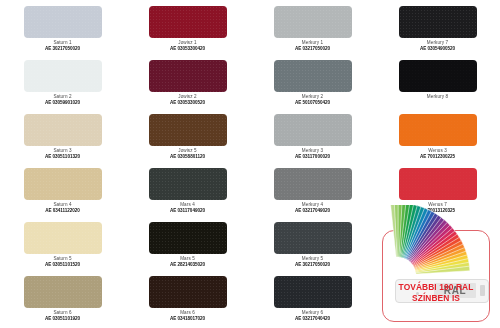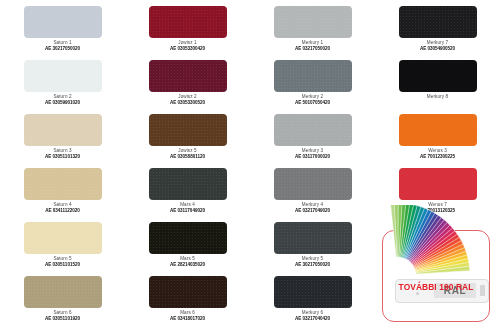--- a/index.html
+++ b/index.html
@@ -380,15 +380,16 @@
         <path d="M40.98,64.04L91.94,46.16A72,72 0 0 1 93.33,50.56L41.33,65.14A18,18 0 0 0 40.98,64.04Z" fill="#f8b72f" stroke="#ffffff" stroke-width="0.5"></path>
         <path d="M41.28,64.96L93.12,49.83A72,72 0 0 1 94.27,54.29L41.57,66.07A18,18 0 0 0 41.28,64.96Z" fill="#f6cf37" stroke="#ffffff" stroke-width="0.5"></path>
         <path d="M41.52,65.89L94.10,53.56A72,72 0 0 1 95.01,58.08L41.75,67.02A18,18 0 0 0 41.52,65.89Z" fill="#eddf45" stroke="#ffffff" stroke-width="0.5"></path>
         <path d="M41.72,66.83L94.88,57.33A72,72 0 0 1 95.54,61.89L41.89,67.97A18,18 0 0 0 41.72,66.83Z" fill="#dfe25a" stroke="#ffffff" stroke-width="0.5"></path>
         <path d="M41.86,67.79L95.45,61.14A72,72 0 0 1 95.87,65.73L41.97,68.93A18,18 0 0 0 41.86,67.79Z" fill="#cfe072" stroke="#ffffff" stroke-width="0.5"></path>
       </svg>
   </div>
 
   <div id="ral-text">
     <span>TOVÁBBI 190 RAL</span>
+    <span>SZÍNBEN IS</span>
   </div>
 
 </div>
 
 </body></html>

